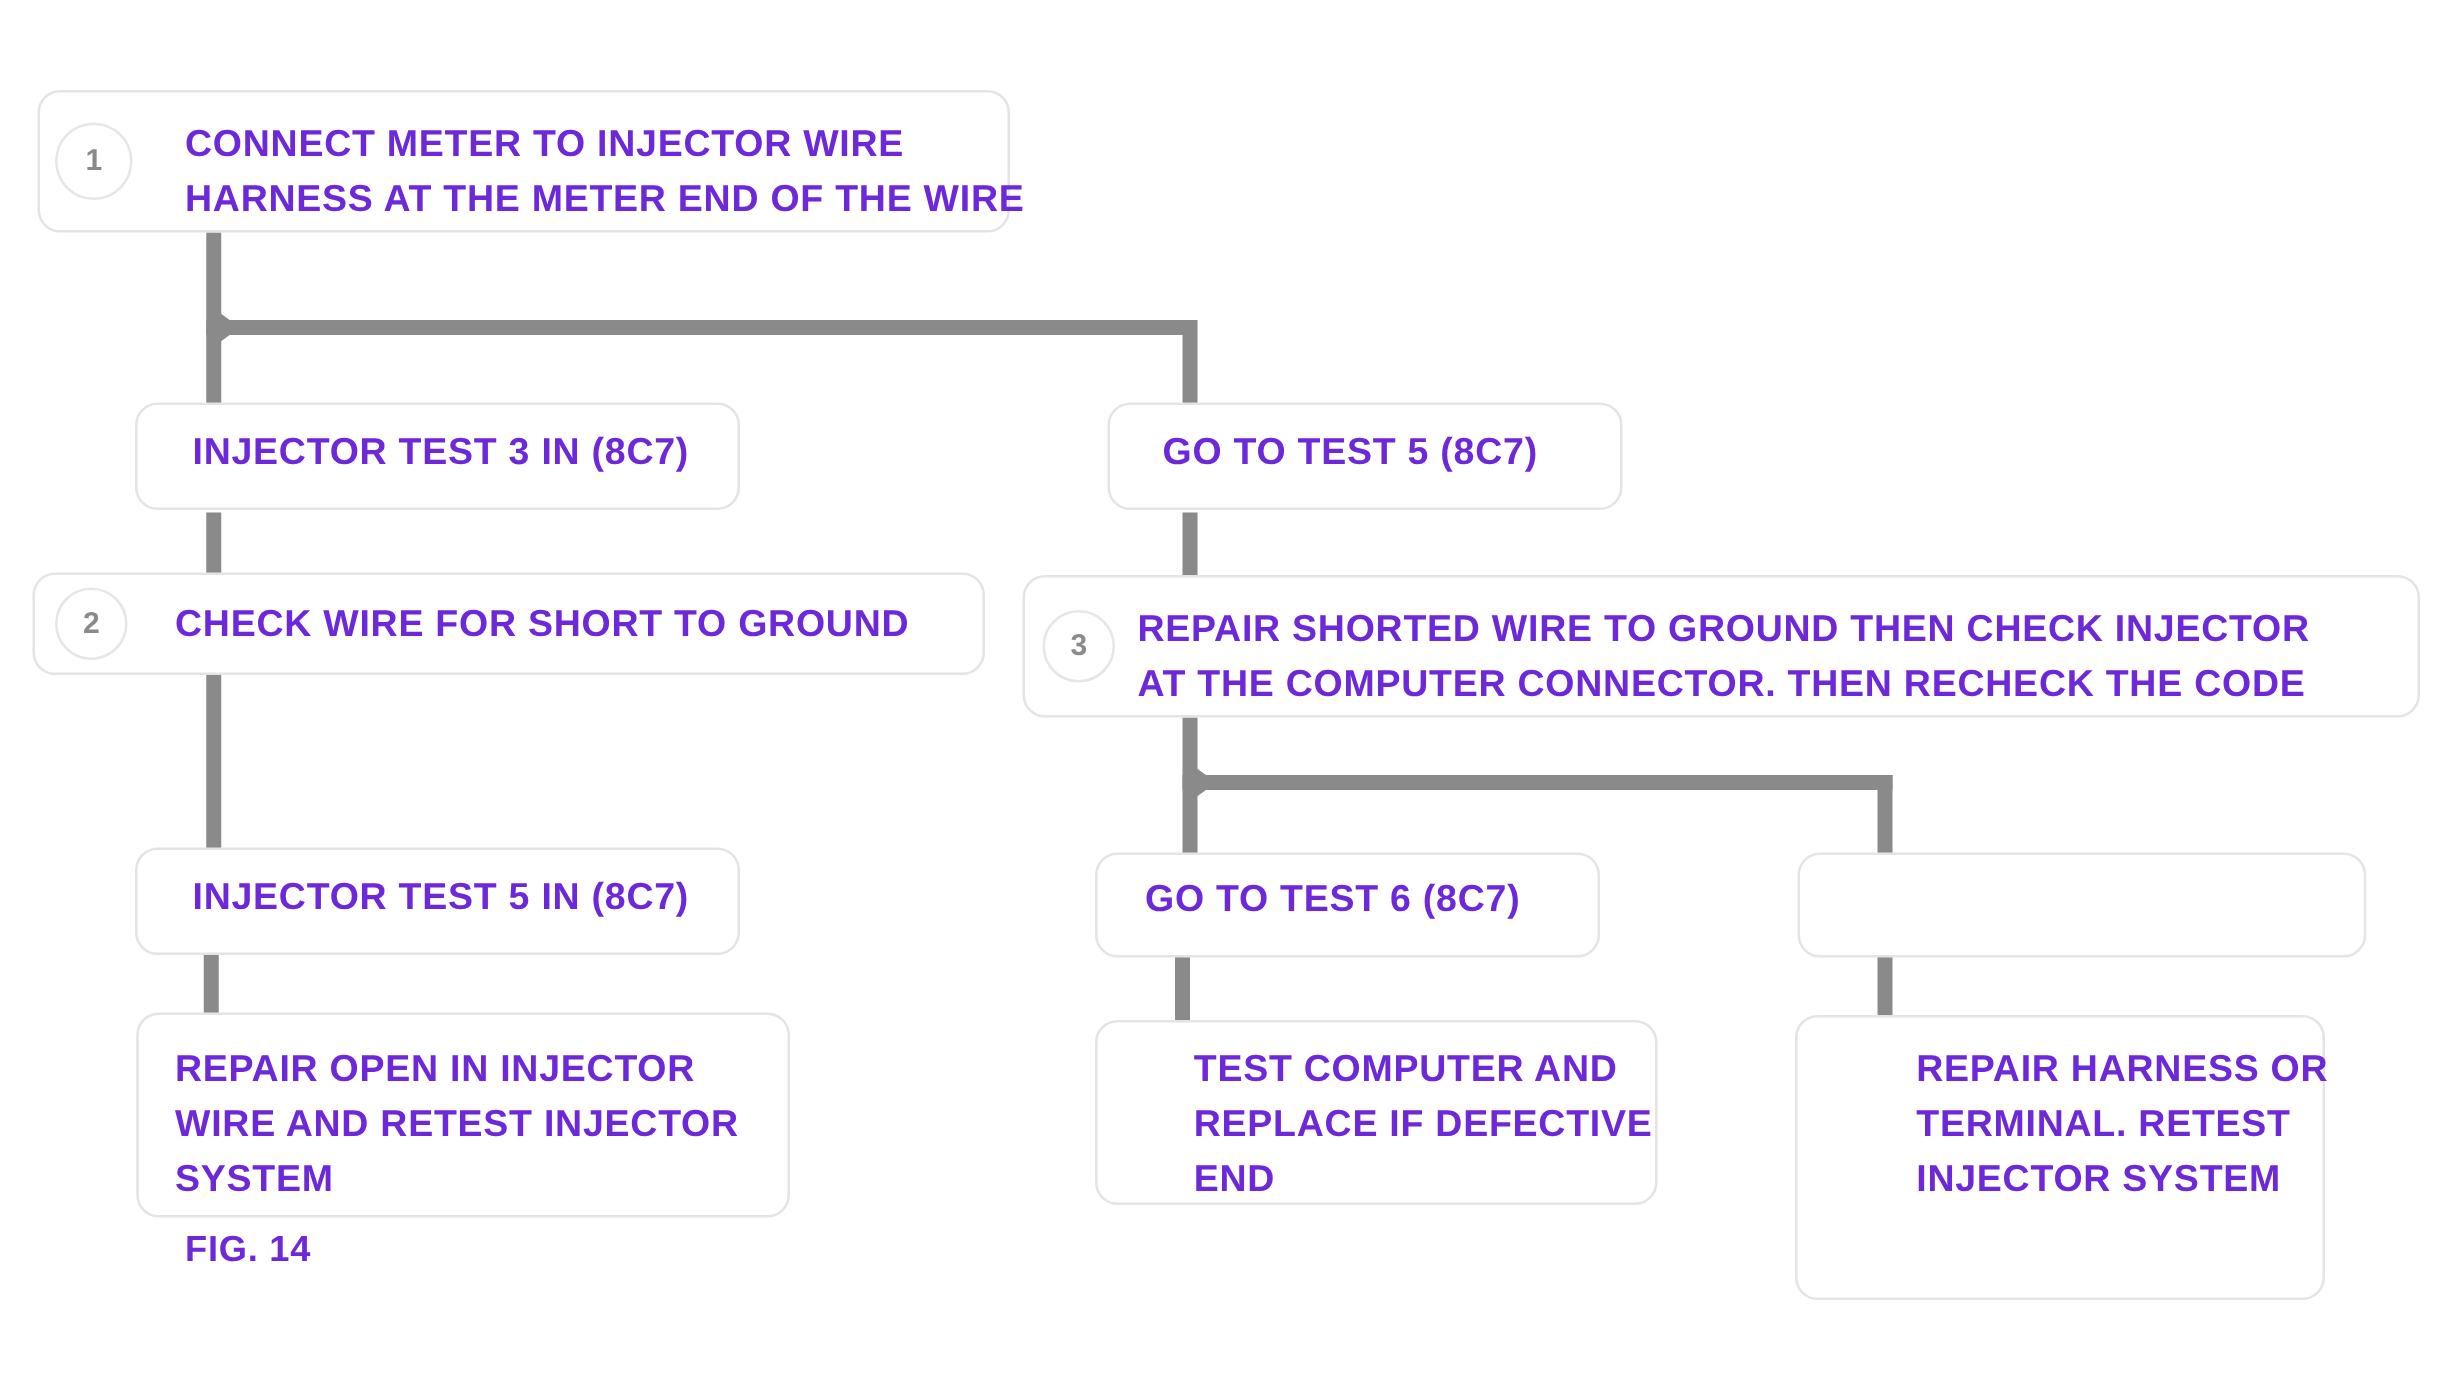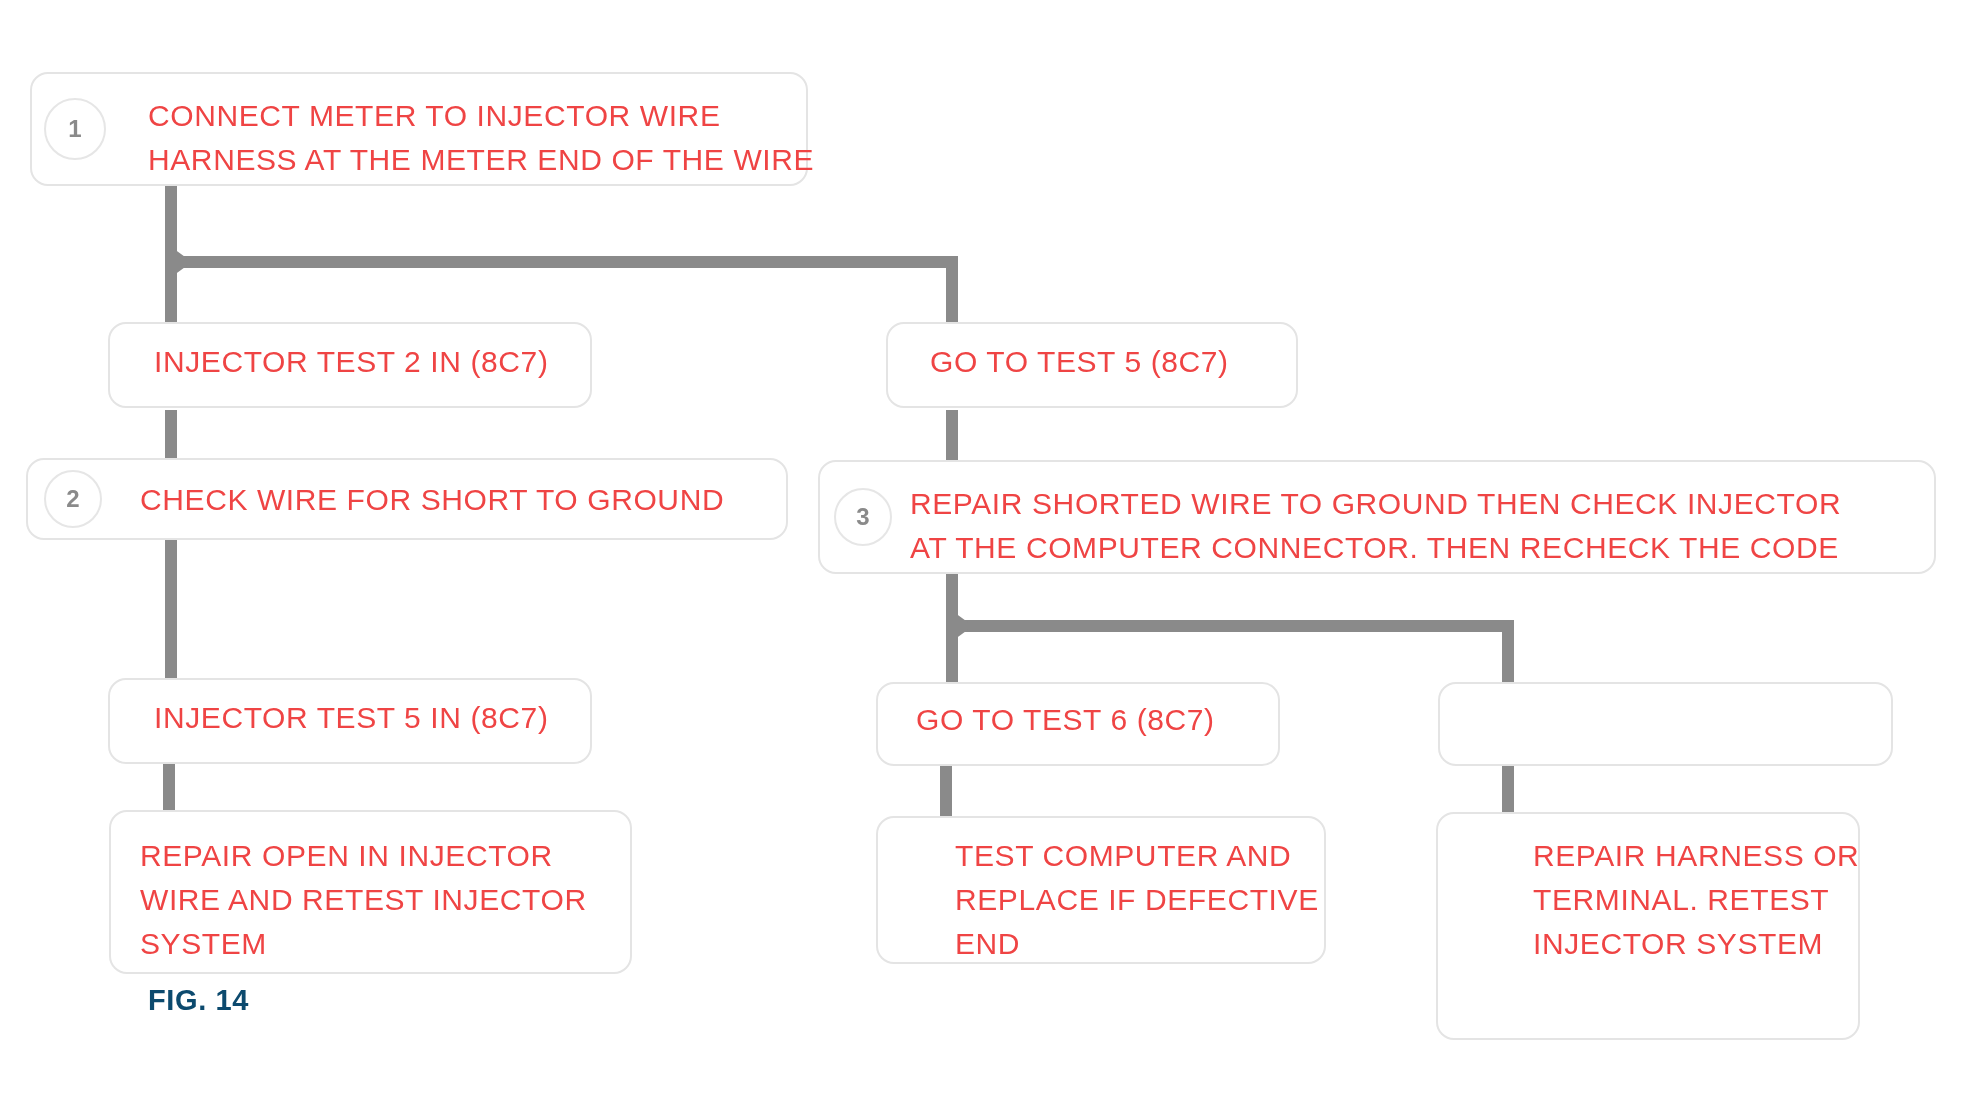--- a/index.html
+++ b/index.html
@@ -1,23 +1,23 @@
 <!DOCTYPE html>
 <html><head>
 <meta charset="utf-8">
 <style>
   html,body{margin:0;padding:0;background:#ffffff;}
   body{width:1969px;height:1109px;overflow:hidden;font-family:"Liberation Sans",sans-serif;}
   #stage{position:relative;width:1969px;height:1109px;background:#ffffff;overflow:hidden;}
   .node{position:absolute;box-sizing:border-box;border:2px solid #e4e4e4;border-radius:18px;background:#ffffff;}
-  .label{position:absolute;color:#ef4444;font-weight:400;white-space:pre;line-height:44px;font-size:30px;letter-spacing:0.6px;}
+  .label{position:absolute;color:#6d28d9;font-weight:700;white-space:pre;line-height:44px;font-size:30px;letter-spacing:0.6px;}
   .conn{position:absolute;background:#8a8a8a;}
   .arrow{position:absolute;width:0;height:0;border-top:16px solid transparent;border-bottom:16px solid transparent;border-left:22px solid #8a8a8a;}
   .circ{position:absolute;box-sizing:border-box;border:2px solid #e6e6e6;border-radius:50%;color:#8a8a8a;font-weight:700;display:flex;align-items:center;justify-content:center;font-size:24px;background:#ffffff;}
-  .cap{position:absolute;color:#0c4a6e;font-weight:700;font-size:29px;letter-spacing:0.6px;white-space:pre;}
+  .cap{position:absolute;color:#6d28d9;font-weight:700;font-size:29px;letter-spacing:0.6px;white-space:pre;}
 </style>
 </head>
 <body>
 
 <div id="stage">
 
   <div class="conn" style="left:165px;top:186px;width:12px;height:152px;"></div>
   <div class="conn" style="left:165px;top:256px;width:792px;height:12px;"></div>
   <div class="conn" style="left:946px;top:256px;width:12px;height:82px;"></div>
   <div class="conn" style="left:165px;top:410px;width:12px;height:62px;"></div>
@@ -31,21 +31,21 @@
   <div class="conn" style="left:1502px;top:764px;width:12px;height:56px;"></div>
   <div class="arrow" style="left:170px;top:246px;"></div>
   <div class="arrow" style="left:951px;top:610px;"></div>
 
   <div class="node" style="left:30px;top:72px;width:778px;height:114px;"></div>
   <div class="circ" style="left:44px;top:98px;width:62px;height:62px;">1</div>
   <div class="label" style="left:148px;top:94px;">CONNECT METER TO INJECTOR WIRE
 HARNESS AT THE METER END OF THE WIRE</div>
 
   <div class="node" style="left:108px;top:322px;width:484px;height:86px;"></div>
-  <div class="label" style="left:154px;top:340px;">INJECTOR TEST 2 IN (8C7)</div>
+  <div class="label" style="left:154px;top:340px;">INJECTOR TEST 3 IN (8C7)</div>
 
   <div class="node" style="left:26px;top:458px;width:762px;height:82px;"></div>
   <div class="circ" style="left:44px;top:470px;width:58px;height:58px;">2</div>
   <div class="label" style="left:140px;top:478px;">CHECK WIRE FOR SHORT TO GROUND</div>
 
   <div class="node" style="left:108px;top:678px;width:484px;height:86px;"></div>
   <div class="label" style="left:154px;top:696px;">INJECTOR TEST 5 IN (8C7)</div>
 
   <div class="node" style="left:109px;top:810px;width:523px;height:164px;"></div>
   <div class="label" style="left:140px;top:834px;">REPAIR OPEN IN INJECTOR

